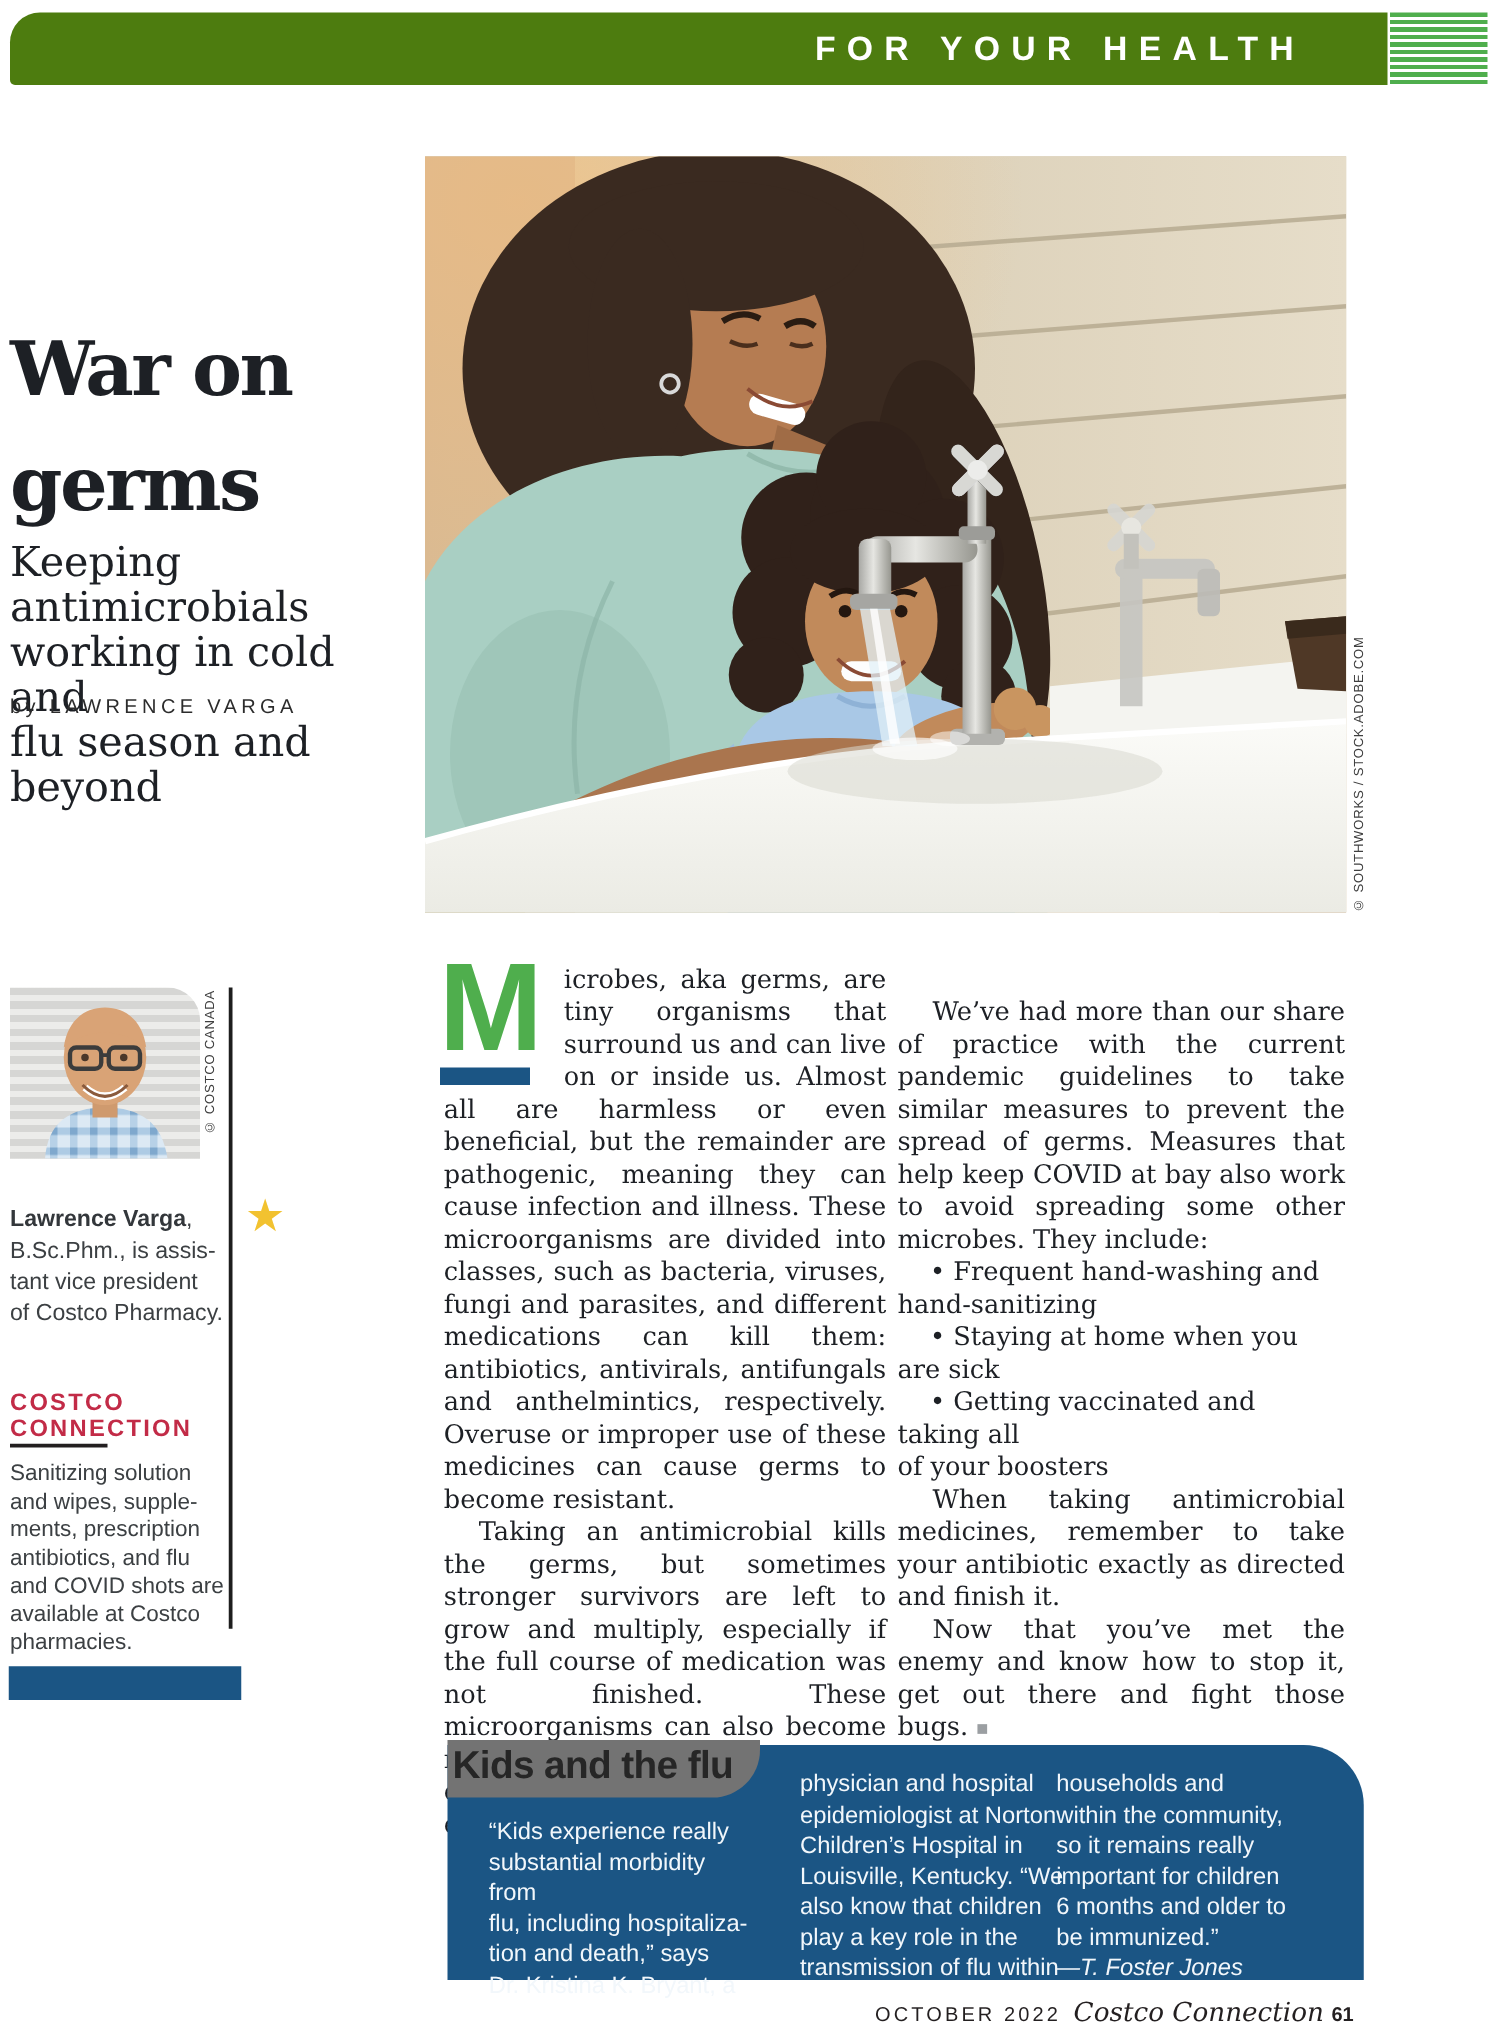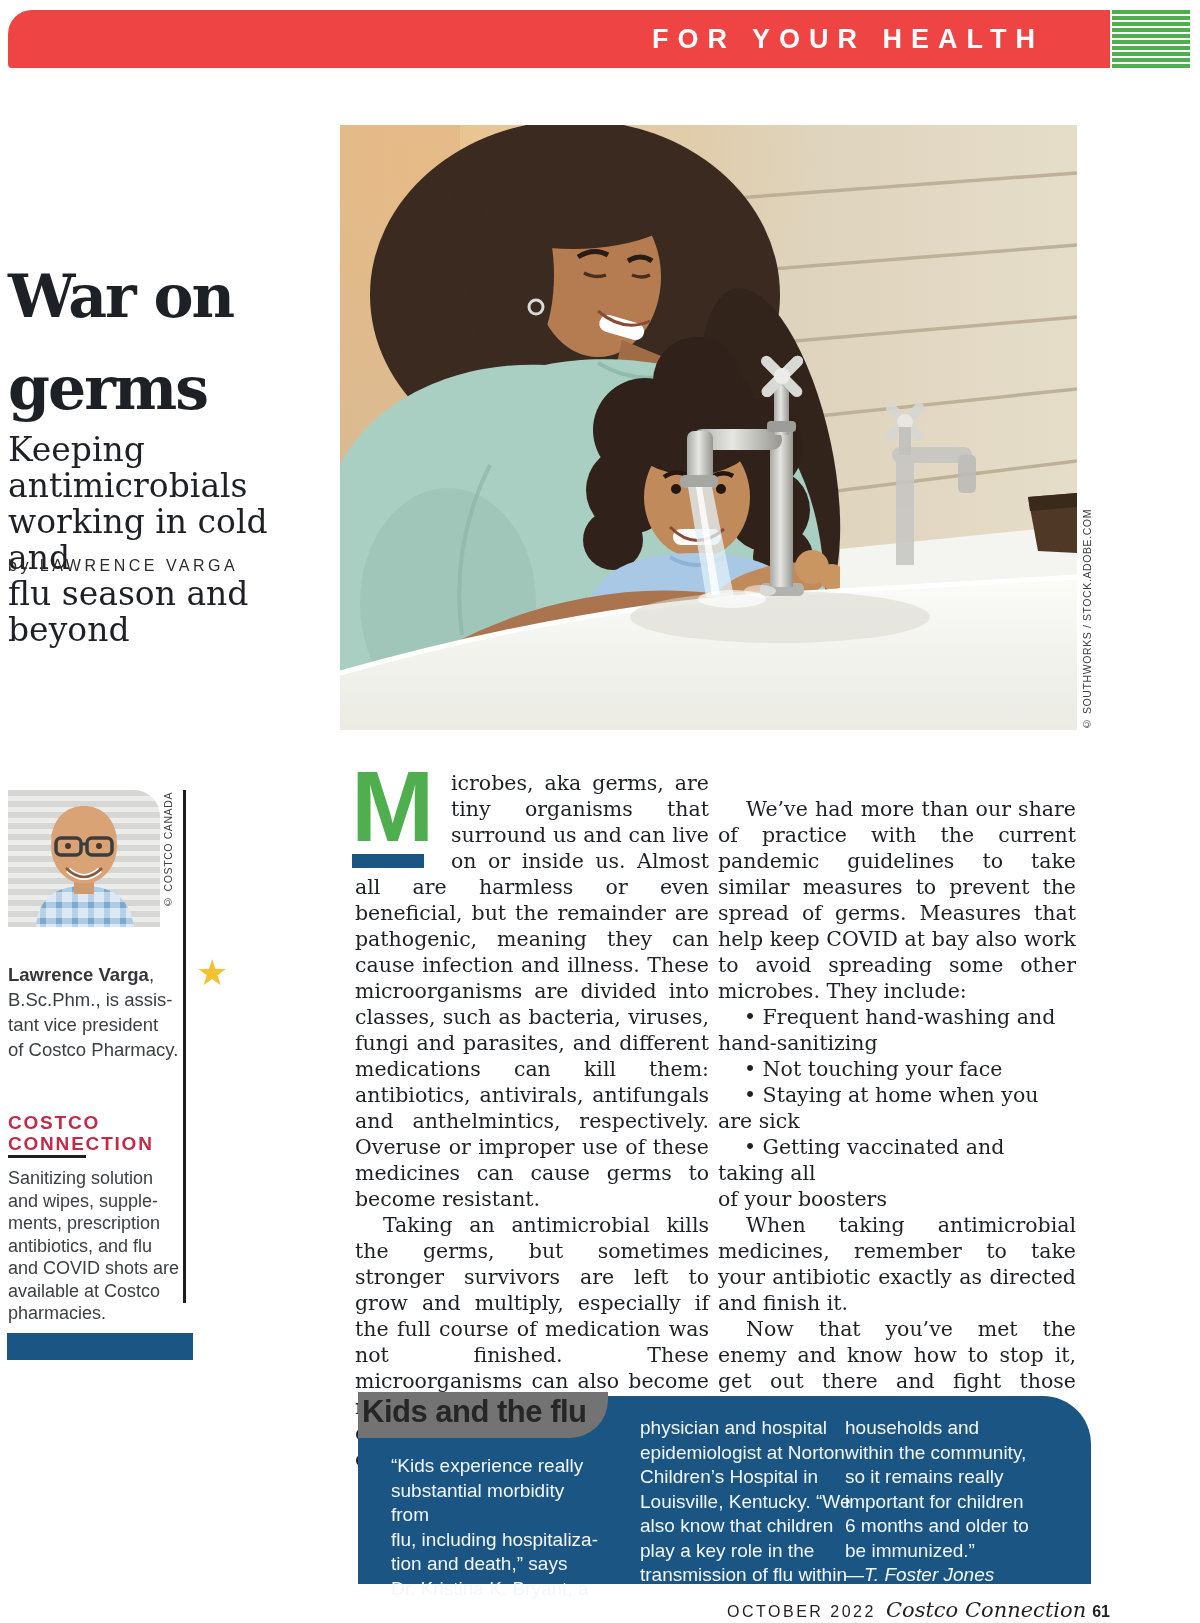--- a/index.html
+++ b/index.html
@@ -3,21 +3,21 @@
 <meta charset="utf-8">
 <style>
   * { margin:0; padding:0; box-sizing:border-box; }
   html,body { background:#ffffff; }
   body { width:1200px; height:1623px; position:relative; overflow:hidden;
          font-family:"Liberation Sans", sans-serif; color:#231f20; }
 
   .abs { position:absolute; }
 
   
-  .topbar { left:8px; top:10px; width:1102px; height:58px; background:#ef4444;
+  .topbar { left:8px; top:10px; width:1102px; height:58px; background:#4d7c0f;
             border-radius:24px 0 0 4px; display:flex; align-items:center; justify-content:flex-end; }
   .topbar-text { color:#ffffff; font-weight:bold; font-size:27px; letter-spacing:9px; padding-right:66px; }
   .topbar-stripes { left:1112px; top:10px; width:78px; height:58px;
             background:repeating-linear-gradient(180deg,#4fae4d 0 3.6px,#ffffff 3.6px 6px); }
 
   
   .headline { left:8px; top:250px; width:330px; font-family:"DejaVu Serif", serif;
               font-weight:bold; font-size:60px; line-height:92px; letter-spacing:-2px;
               white-space:pre-line; color:#1d2025; }
   .subtitle { left:8px; top:432px; width:330px; font-family:"DejaVu Serif", serif;
@@ -70,21 +70,21 @@
   .kids-tab { left:358px; top:1392px; width:250px; height:46px; background:#737373;
               border-radius:0 0 38px 0; display:flex; align-items:flex-start; }
   .kids-title { font-size:31px; font-weight:bold; color:#262626; letter-spacing:-0.5px; padding:2px 0 0 4px; }
   .kids-col { position:absolute; font-size:19px; line-height:24.5px; color:#f2f7fb; white-space:pre-line; }
   .kids-col1 { left:391px; top:1454px; width:215px; }
   .kids-col2 { left:640px; top:1416px; width:222px; }
   .kids-col3 { left:845px; top:1416px; width:230px; }
   .kids-attr { font-style:italic; }
 
   
-  .footer { left:700px; top:1598px; width:410px; text-align:right; color:#231f20; }
+  .footer { left:700px; top:1598px; width:410px; text-align:left; color:#231f20; }
   .footer .issue { font-size:16px; letter-spacing:2.5px; }
   .footer .mag { font-family:"DejaVu Serif", serif; font-style:italic; font-size:21px; padding:0 6px 0 10px; }
   .footer .pageno { font-size:16px; font-weight:bold; }
 </style>
 </head>
 <body>
 
 <div class="abs topbar">
   <span class="topbar-text">FOR YOUR HEALTH</span>
 </div>
@@ -278,21 +278,20 @@
         <span class="dropcap-bar"></span>
       </span><span>icrobes, aka germs, are tiny organisms that surround us and can live on or inside us. Almost all are harmless or even beneficial, but the remainder are pathogenic, meaning they can cause infection and illness. These microorganisms are divided into classes, such as bacteria, viruses, fungi and parasites, and different medications can kill them: antibiotics, antivirals, antifungals and anthelmintics, respectively. Overuse or improper use of these medicines can cause germs to become resistant.</span>
   </p>
   <p class="indent">Taking an antimicrobial kills the germs, but sometimes stronger survivors are left to grow and multiply, especially if the full course of medication was not finished. These microorganisms can also become resistant through mutations and exchanging genetic material with each other.</p>
 </div>
 
 <div class="col col2">
   <p class="indent">We’ve had more than our share of practice with the current pandemic guidelines to take similar measures to prevent the spread of germs. Measures that help keep COVID at bay also work to avoid spreading some other microbes. They include:</p>
   <p class="bullet">• Frequent hand-washing and
 hand-sanitizing</p>
-  <p class="bullet">• Not touching your face</p>
   <p class="bullet">• Staying at home when you are sick</p>
   <p class="bullet">• Getting vaccinated and taking all
 of your boosters</p>
   <p class="indent">When taking antimicrobial medicines, remember to take your antibiotic exactly as directed and finish it.</p>
   <p class="indent"><span>Now that you’ve met the enemy and know how to stop it, get out there and fight those bugs.</span> <span class="endmark">■</span></p>
 </div>
 
 <div class="abs kids-box"></div>
 <div class="abs kids-tab">
   <span class="kids-title">Kids and the flu</span>

